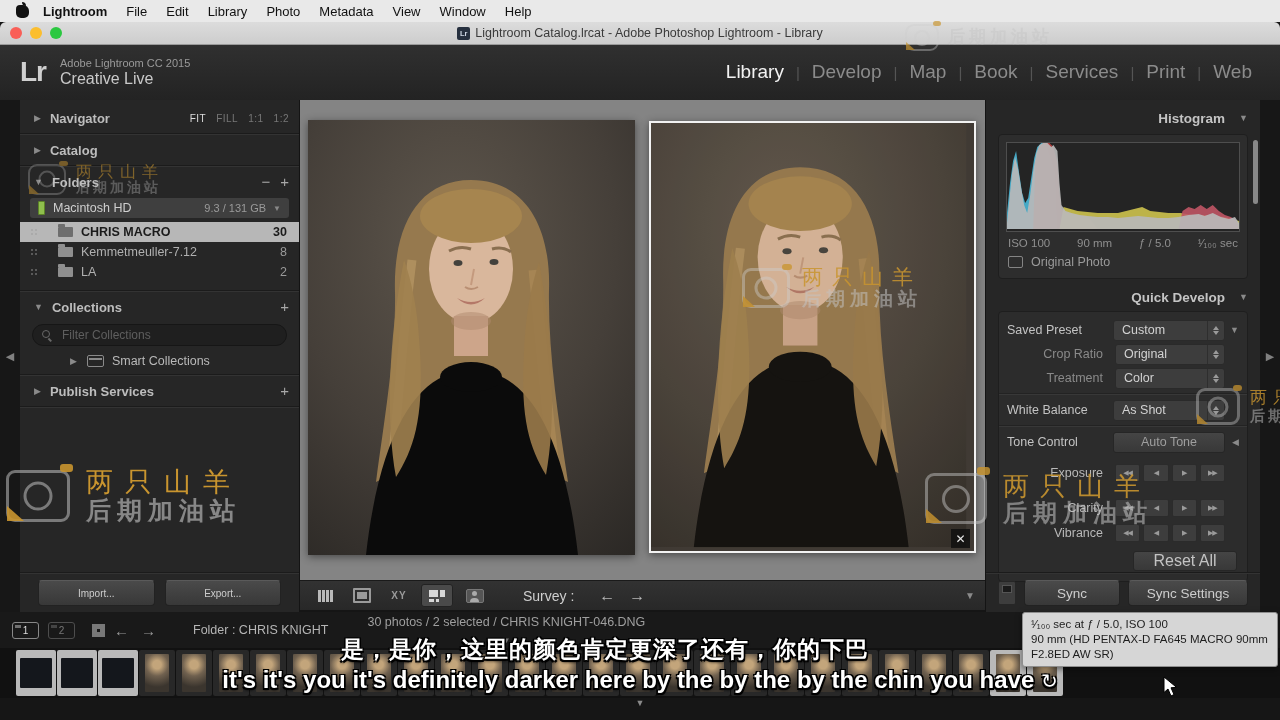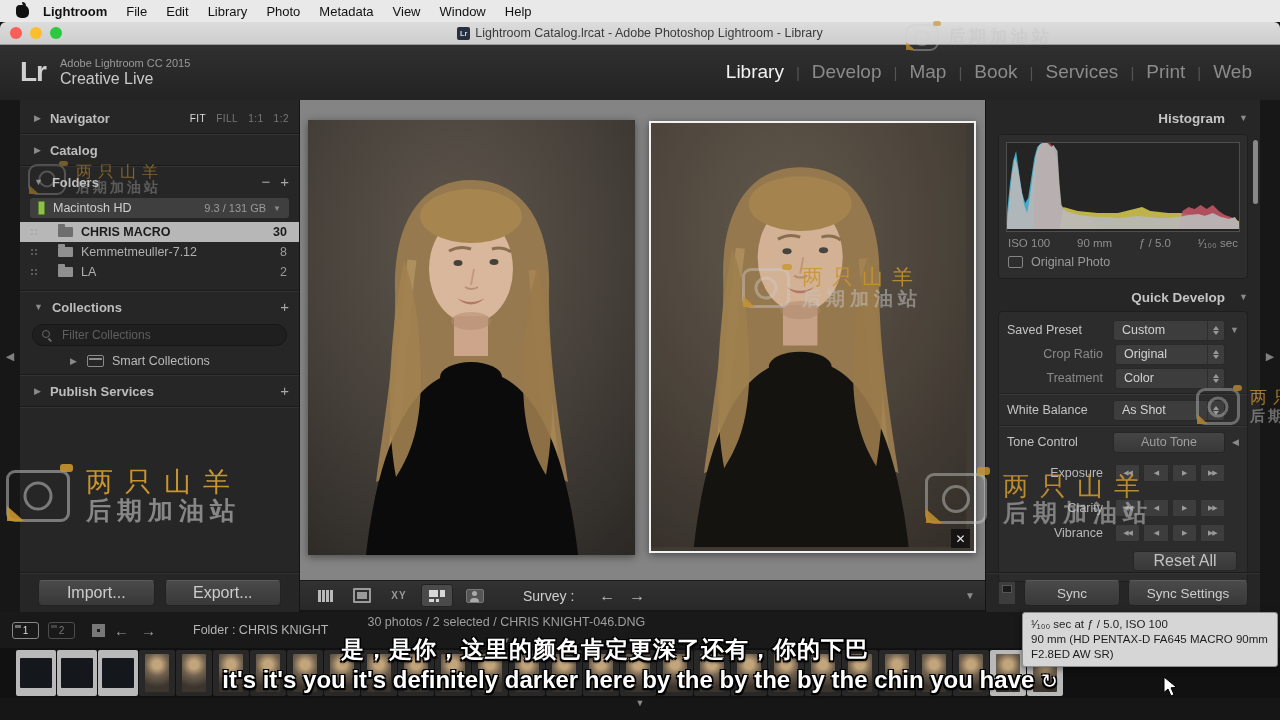--- a/index.html
+++ b/index.html
@@ -94,21 +94,21 @@
   .filterbox .mag::before{content:"";position:absolute;left:0;top:0;width:6px;height:6px;border:1.5px solid #999;border-radius:50%;}
   .filterbox .mag::after{content:"";position:absolute;right:1px;bottom:0;width:4px;height:1.5px;background:#999;transform:rotate(45deg);}
   .filterbox input{background:transparent;border:none;outline:none;color:#bbb;font-size:12px;width:100%;font-family:inherit;}
   .filterbox input::placeholder{color:#5f5f5f;}
   .smartrow{display:flex;align-items:center;height:20px;padding-left:50px;font-size:12.5px;color:#b9b9b9;}
   .smartrow .tri{font-size:9px;color:#8a8a8a;margin-right:10px;}
   .smartrow .box{width:15px;height:10px;border:1.5px solid #8a8a8a;border-radius:2px;margin-right:8px;position:relative;}
   .smartrow .box::before{content:"";position:absolute;left:1px;right:1px;top:2px;height:2px;background:#8a8a8a;}
   .lp-buttons{position:absolute;left:0;right:0;bottom:6px;display:flex;gap:10px;padding:0 18px;}
   .btn{flex:1;height:24px;background:linear-gradient(#4a4a4a,#383838);border:1px solid #222;border-top-color:#5a5a5a;
-    border-radius:4px;color:#cdcdcd;font-size:16px;display:flex;align-items:center;justify-content:center;}
+    border-radius:4px;color:#cdcdcd;font-size:10px;display:flex;align-items:center;justify-content:center;}
   .lp-divider-bottom{position:absolute;left:0;right:0;bottom:38px;height:1px;background:#1b1b1b;border-bottom:1px solid #333;}
 
   
   .center{position:absolute;left:300px;top:100px;width:685px;height:480px;background:#848484;}
   .photo{position:absolute;box-shadow:0 2px 8px rgba(0,0,0,.45);overflow:hidden;background:#3a3632;}
   .photo svg{display:block;}
   .photo.sel{border:2px solid #f2f2f2;}
   .close-x{position:absolute;right:4px;bottom:3px;width:19px;height:19px;background:rgba(15,15,15,.82);
     color:#e8e8e8;font-size:12px;display:flex;align-items:center;justify-content:center;z-index:5;}
 

